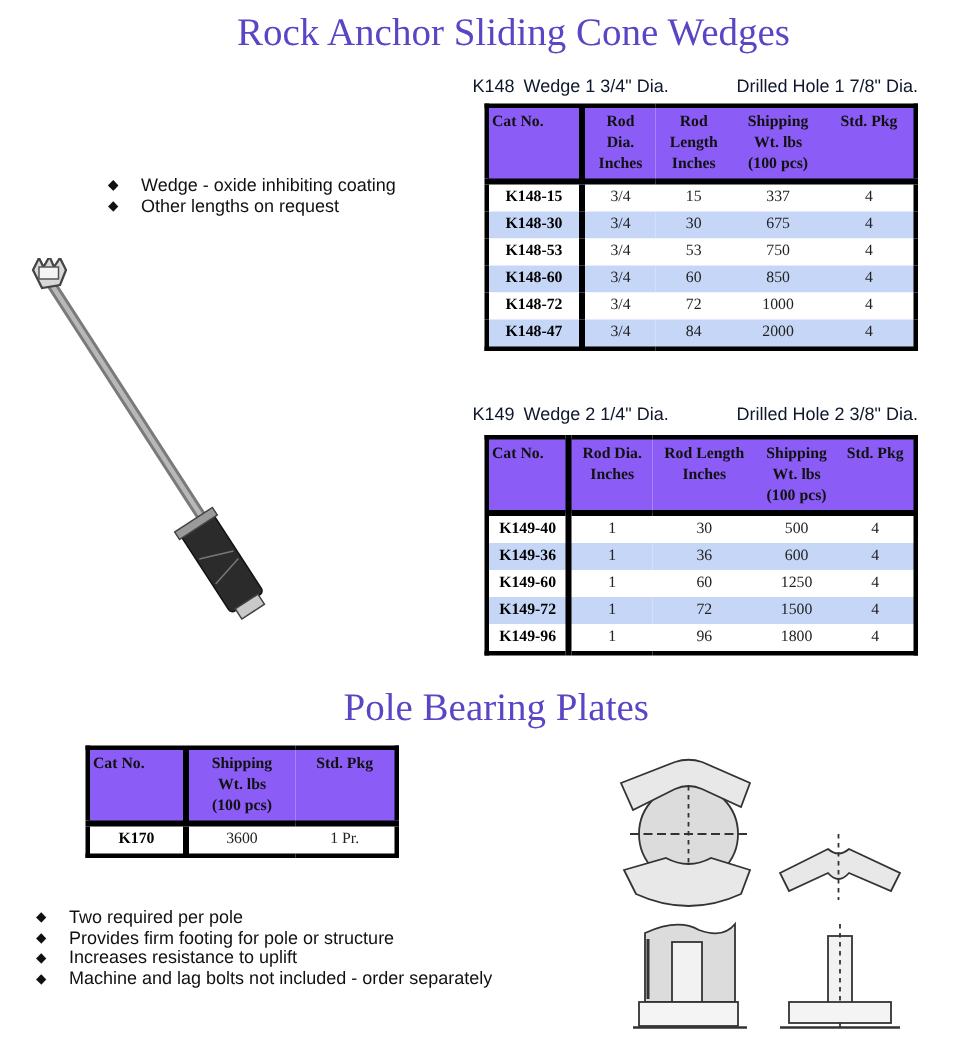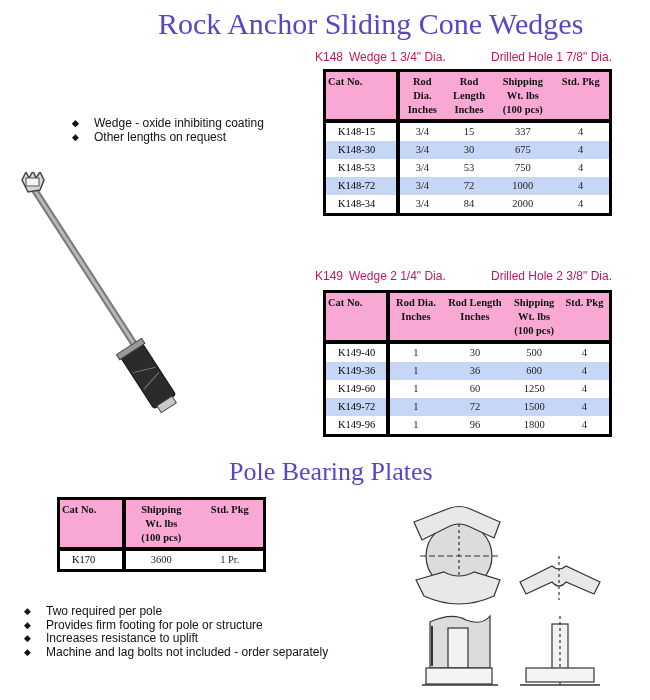--- a/index.html
+++ b/index.html
@@ -1,32 +1,32 @@
 <!DOCTYPE html>
 <html><head>
 <meta charset="utf-8">
 <style>
   html, body { margin:0; padding:0; background:#ffffff; }
   body { width:650px; height:700px; position:relative; overflow:hidden; font-family:"Liberation Serif", serif; color:#111; }
   .title { position:absolute; font-family:"Liberation Serif", serif; color:#5a45c4; font-weight:normal; margin:0; white-space:nowrap; }
-  #title1 { left:158px; top:7px; font-size:30px; }
+  #title1 { left:158px; top:7px; font-size:26px; }
   #title2 { left:229px; top:457px; font-size:26px;text-align:right; }
-  .spec { position:absolute; font-family:"Liberation Sans", sans-serif; font-size:12px; color:#be185d; white-space:nowrap;text-align:right; }
+  .spec { position:absolute; font-family:"Liberation Sans", sans-serif; font-size:12px; color:#0f172a; white-space:nowrap;text-align:right; }
   .spec span { position:absolute; top:0; }
   #spec1 { left:315px; top:50px; width:320px; height:16px; }
   #spec2 { left:315px; top:269px; width:320px; height:16px; }
   .spec .cat { left:0; }
   .spec .wedge { left:34px; }
   .spec .hole { left:176px; }
 
   table.t { position:absolute; border-collapse:collapse; border:3px solid #000; font-family:"Liberation Serif", serif; font-size:10.5px; }
-  table.t th { background:#f9a8d4; font-weight:bold; text-align:center; vertical-align:top; padding:3px 2px 2px 2px; line-height:14px; color:#111; }
+  table.t th { background:#8b5cf6; font-weight:bold; text-align:center; vertical-align:top; padding:3px 2px 2px 2px; line-height:14px; color:#111; }
   table.t th.first { text-align:left; }
   table.t td { text-align:center; height:18px; padding:0 2px; color:#222; line-height:18px; }
-  table.t td.first { text-align:left; font-weight:normal; color:#000; padding-left:12px; }
+  table.t td.first { text-align:center; font-weight:bold; color:#000; padding-left:2px; }
   table.t .first { border-right:4px solid #000; }
   table.t thead tr { border-bottom:4px solid #000; }
   table.t tbody tr:nth-child(even) td { background:#c6d6f7; }
   table.t tbody tr:nth-child(odd) td { background:#ffffff; }
 
   #table1 { left:323px; top:69px; width:289px; }
   #table1 th { height:40px; }
   #table2 { left:323px; top:290px; width:289px; }
   #table2 th { height:38px; }
   #table3 { left:57px; top:497px; width:209px; }
@@ -114,28 +114,35 @@
         <td>4</td>
       </tr>
       <tr>
         <td class="first">K148-53</td>
         <td>3/4</td>
         <td>53</td>
         <td>750</td>
         <td>4</td>
       </tr>
       <tr>
+        <td class="first">K148-60</td>
+        <td>3/4</td>
+        <td>60</td>
+        <td>850</td>
+        <td>4</td>
+      </tr>
+      <tr>
         <td class="first">K148-72</td>
         <td>3/4</td>
         <td>72</td>
         <td>1000</td>
         <td>4</td>
       </tr>
       <tr>
-        <td class="first">K148-34</td>
+        <td class="first">K148-47</td>
         <td>3/4</td>
         <td>84</td>
         <td>2000</td>
         <td>4</td>
       </tr>
     </tbody>
 </table>
 
 <div class="spec" id="spec2">
   <span class="cat">K149</span>

